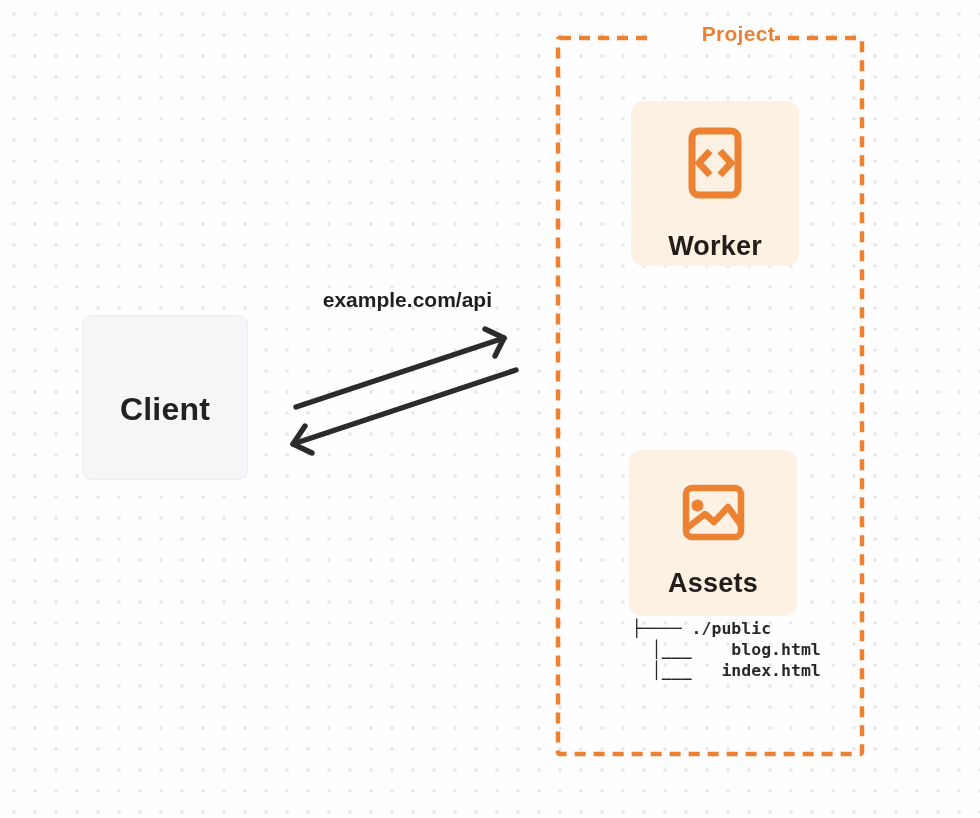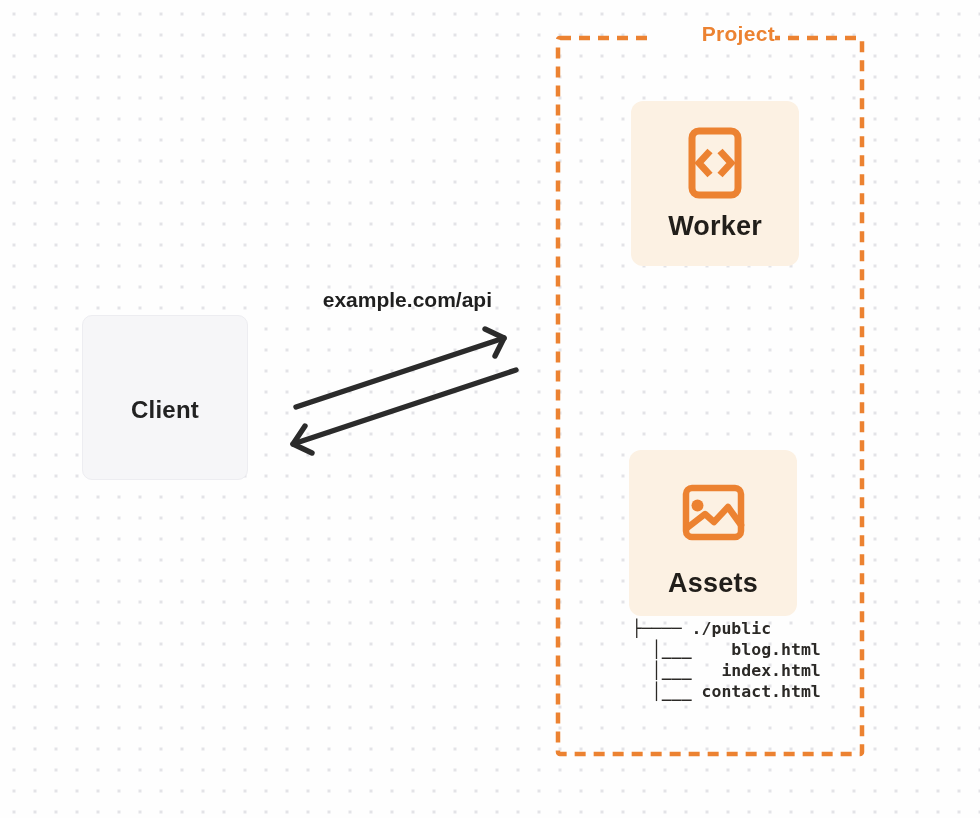--- a/index.html
+++ b/index.html
@@ -40,21 +40,21 @@
     position: absolute; z-index: 2;
     left: 82px; top: 315px;
     width: 166px; height: 165px;
     background: var(--client-bg, #f6f6f8);
     border: 1px solid #ededf1;
     border-radius: 10px;
     box-sizing: border-box;
     display: flex; align-items: center; justify-content: center;
   }
   .client-label {
-    font-size: 24px; font-weight: 700; color: #222222; letter-spacing: 0.2px; margin-top: 24px;
+    font-size: 32px; font-weight: 700; color: #222222; letter-spacing: 0.2px; margin-top: 24px;
   }
   .conn-label {
     position: absolute; z-index: 2;
     left: 292px; top: 288px; width: 200px;
     text-align: right;
     font-size: 21px; font-weight: 700; color: #1f1f1f;
   }
   .project-title {
     position: absolute; z-index: 2;
     left: 651px; top: 19px; width: 124px;
@@ -74,21 +74,21 @@
   }
   .worker-card { left: 631px; top: 101px; height: 165px; padding-top: 26px; }
   .assets-card { left: 629px; top: 450px; height: 166px; padding-top: 34px; }
   .icon { display: block; color: var(--accent-orange, #ec8231); }
   .icon .frame { fill: none; stroke: currentColor; stroke-linejoin: round; }
   .icon .stroke { fill: none; stroke: currentColor; }
   .icon .fill { fill: currentColor; stroke: none; }
   .card-label {
     font-size: 27px; font-weight: 700; color: #211e1a; letter-spacing: 0.2px;
   }
-  .worker-card .card-label { margin-top: 12px; }
+  .worker-card .card-label { margin-top: 32px; }
   .assets-card .card-label { margin-top: 27px; }
   .tree {
     position: absolute; z-index: 2;
     left: 610px; top: 618px;
     margin: 0;
     font-family: "DejaVu Sans Mono", monospace;
     font-size: 16.5px; line-height: 21px; font-weight: 700;
     color: #2b2926;
     white-space: pre;
   }
@@ -130,15 +130,15 @@
 
   <div class="card assets-card">
     <svg class="icon" width="63" height="57" viewBox="0 0 63 57">
       <rect class="frame" x="4" y="4" width="55" height="49" rx="6" stroke-width="6.5"></rect>
       <circle class="fill" cx="15.5" cy="21.5" r="6"></circle>
       <path class="stroke" d="M5 44 L23 30 L32 38 L46 23 L59 41" stroke-width="6.5" stroke-linecap="round" stroke-linejoin="round"></path>
     </svg>
     <span class="card-label">Assets</span>
   </div>
 
-  <pre class="tree"><span class="tree-line">├──── ./public</span><span class="tree-line">  │___    blog.html</span><span class="tree-line">  │___   index.html</span><span class="tree-line">  │___ contact.html</span></pre>
+  <pre class="tree"><span class="tree-line">├──── ./public</span><span class="tree-line">  │___    blog.html</span><span class="tree-line">  │___   index.html</span></pre>
 
 </div>
 
 </body></html>

